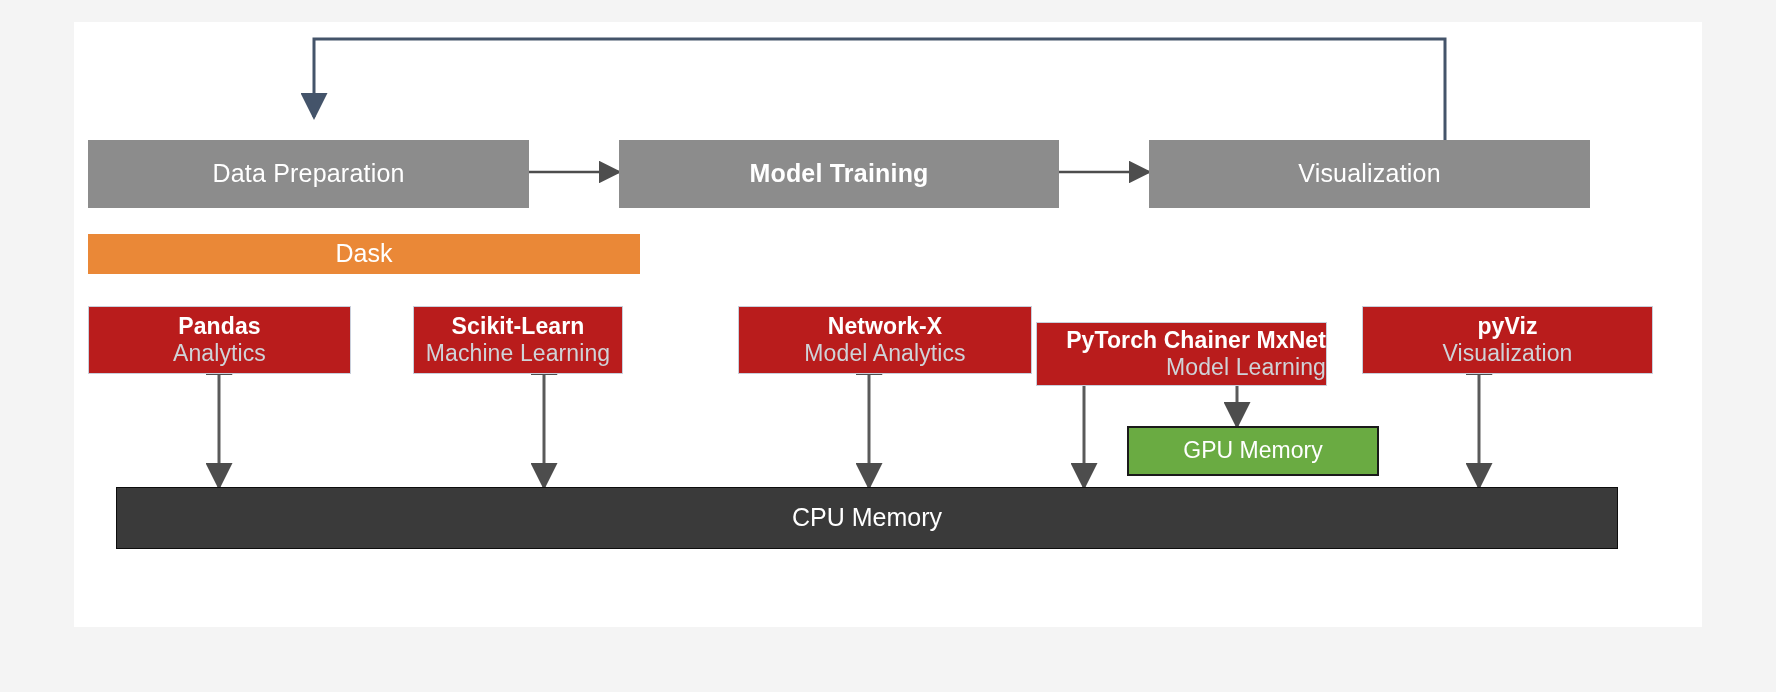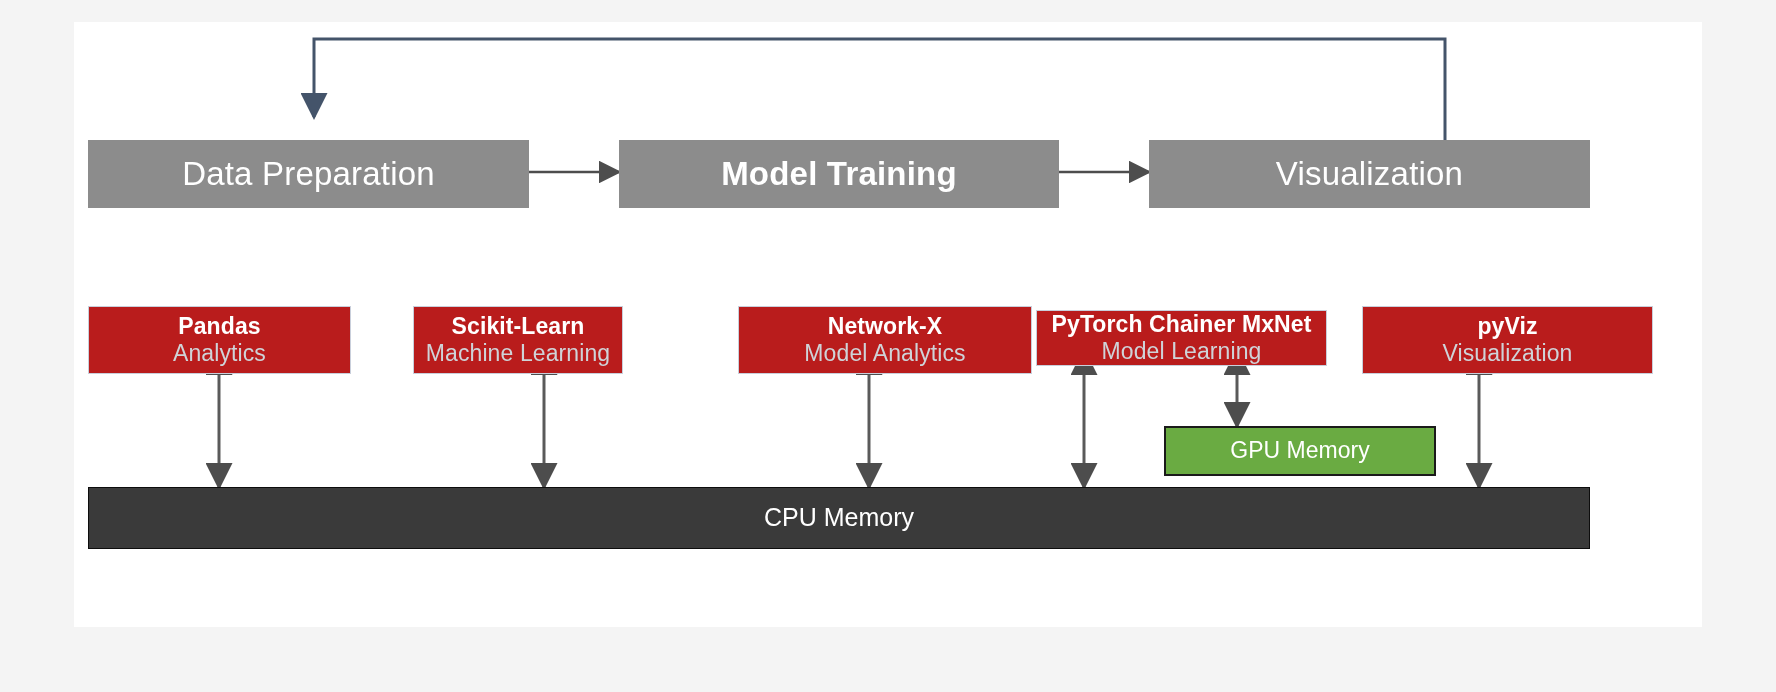--- a/index.html
+++ b/index.html
@@ -30,21 +30,21 @@
     flex-direction: column;
     align-items: center;
     justify-content: center;
     text-align: center;
     line-height: 1.18;
   }
   
   .pipeline-box {
     background: #8c8c8c;
     color: #ffffff;
-    font-size: 33px;
+    font-size: 25px;
     letter-spacing: 0.2px;
   }
   
   .dask-bar {
     background: #ea8837;
     color: #ffffff;
     font-size: 25px;
   }
   
   .lib-box {
@@ -68,20 +68,21 @@
     border: 2px solid #1a1a1a;
     color: #ffffff;
     font-size: 23px;
   }
   
   .cpu-box {
     background: #3a3a3a;
     border: 1px solid #0d0d0d;
     color: #ffffff;
     font-size: 25px;
+    margin-left: 28px;
   }
   
   #connectors {
     position: absolute;
     left: 0;
     top: 0;
     width: 1628px;
     height: 605px;
     pointer-events: none;
   }
@@ -142,47 +143,50 @@
     </div>
 
     <div class="box pipeline-box" style="left:545px; top:118px; width:440px; height:68px;font-weight:bold;">
       <span>Model Training</span>
     </div>
 
     <div class="box pipeline-box" style="left:1075px; top:118px; width:441px; height:68px;">
       <span>Visualization</span>
     </div>
 
+    <div class="box dask-bar" style="left:14px; top:212px; width:552px; height:40px;">
+      <span>Dask</span>
+    </div>
 
     <div class="box lib-box" style="left:14px; top:284px; width:263px; height:68px;">
       <span class="lib-title">Pandas</span>
       <span class="lib-sub">Analytics</span>
     </div>
 
     <div class="box lib-box" style="left:339px; top:284px; width:210px; height:68px;">
       <span class="lib-title">Scikit-Learn</span>
       <span class="lib-sub">Machine Learning</span>
     </div>
 
     <div class="box lib-box" style="left:664px; top:284px; width:294px; height:68px;">
       <span class="lib-title">Network-X</span>
       <span class="lib-sub">Model Analytics</span>
     </div>
 
-    <div class="box lib-box" style="left:962px; top:288px; width:291px; height:56px;">
+    <div class="box lib-box" style="left:962px; top:300px; width:291px; height:64px;align-items:flex-end;">
       <span class="lib-title">PyTorch Chainer MxNet</span>
       <span class="lib-sub">Model Learning</span>
     </div>
 
     <div class="box lib-box" style="left:1288px; top:284px; width:291px; height:68px;justify-content:center;">
       <span class="lib-title">pyViz</span>
       <span class="lib-sub">Visualization</span>
     </div>
 
-    <div class="box gpu-box" style="left:1090px; top:404px; width:272px; height:50px;">
+    <div class="box gpu-box" style="left:1053px; top:404px; width:252px; height:50px;">
       <span>GPU Memory</span>
     </div>
 
     <div class="box cpu-box" style="left:14px; top:465px; width:1502px; height:62px;">
       <span>CPU Memory</span>
     </div>
 
   </div>
 </div>
 

